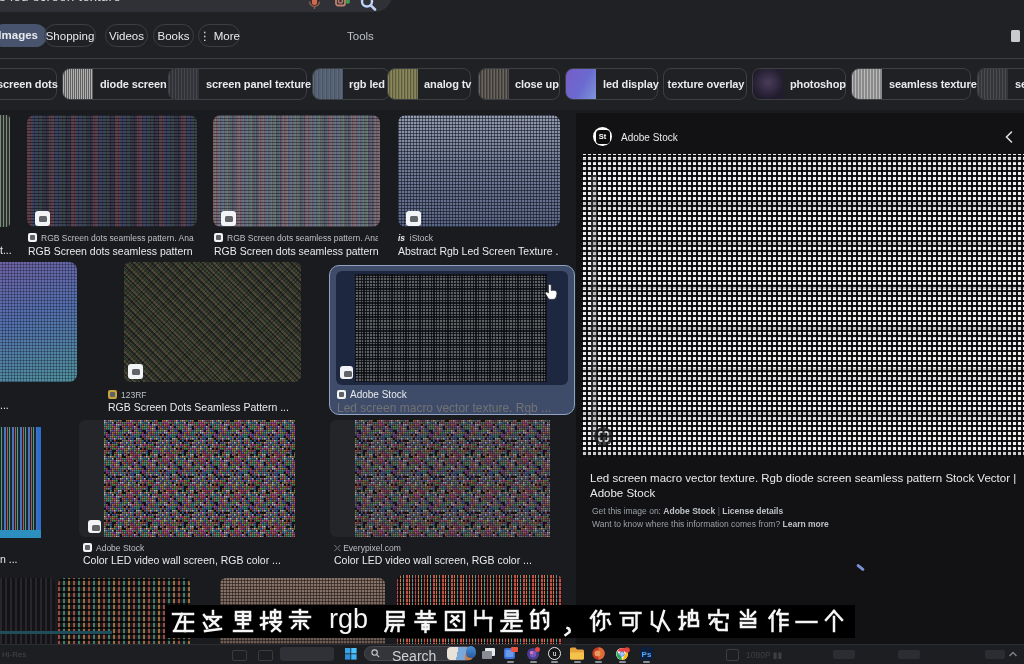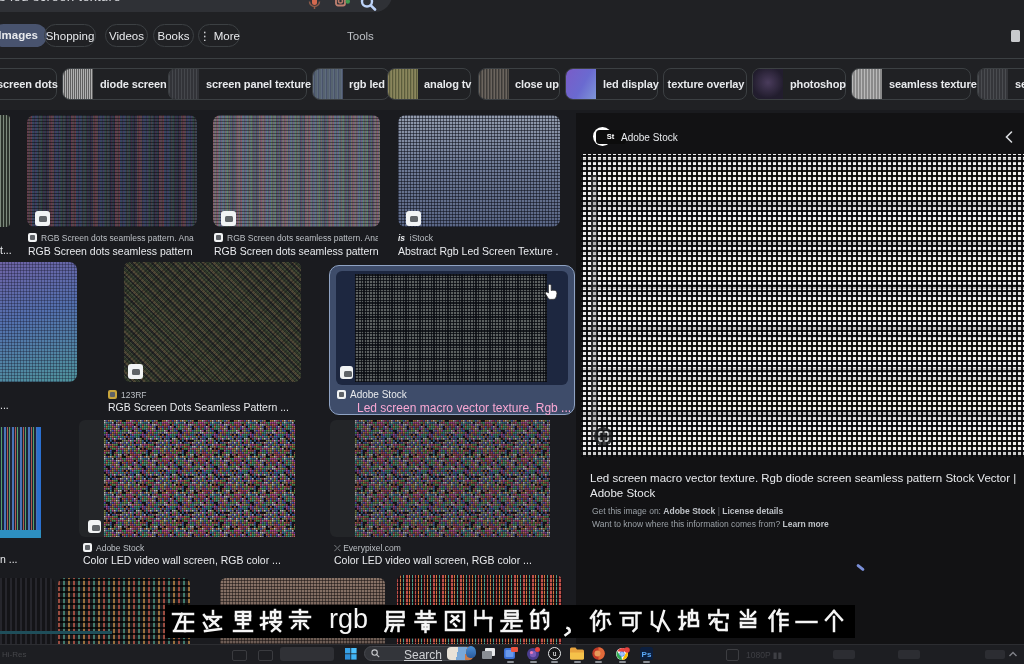--- a/index.html
+++ b/index.html
@@ -140,21 +140,21 @@
 <div class="cap2" style="left:108px;top:401px;width:190px;">RGB Screen Dots Seamless Pattern ...</div>
 
 <div class="abs" style="left:329px;top:265px;width:246px;height:150px;border-radius:10px;background:#3e4c6a;border:1.5px solid #8fa3c4;box-sizing:border-box;"></div>
 <div class="abs" style="left:336px;top:271px;width:232px;height:114px;border-radius:6px;background:#1d2740;"></div>
 <div class="abs" style="left:355px;top:274px;width:192px;height:108px;
   background:
    repeating-linear-gradient(0deg,rgba(8,10,16,.8) 0 1.2px,transparent 1.2px 2.8px),
    repeating-linear-gradient(90deg,rgba(8,10,16,.8) 0 1.2px,transparent 1.2px 2.8px),#5c6060;"></div>
 <div class="badge" style="left:340px;top:366px;width:13px;height:13px;"></div>
 <div class="cap1" style="left:337px;top:389px;width:230px;font-size:10px;color:#e8eaed;"><span class="fav"></span>Adobe Stock</div>
-<div class="cap2" style="left:357px;top:401px;width:230px;font-size:12px;color:#f9a8d4;">Led screen macro vector texture. Rgb ...</div>
+<div class="cap2" style="left:337px;top:401px;width:230px;font-size:12px;color:#737373;">Led screen macro vector texture. Rgb ...</div>
 
 <div class="abs" style="left:544px;top:283px;width:15px;height:18px;">
  <svg width="15" height="18" viewBox="0 0 15 18">
   <path d="M5.8 1.2c.8 0 1.4.6 1.4 1.4v4.9l1.2-.2c2.7-.5 4.6.7 4.6 2.9 0 .1-.3 3.4-1.2 4.8-.6.9-1.5 1.4-2.7 1.4H6.2c-.8 0-1.5-.4-1.9-1L1.6 11c-.4-.6-.3-1.5.4-1.9.6-.4 1.3-.2 1.7.2l.7.8V2.6c0-.8.6-1.4 1.4-1.4z" fill="#fff" stroke="#2a2a2a" stroke-width=".8"></path>
  </svg></div>
 
 <div class="thumb" style="left:-4px;top:427px;width:45px;height:111px;border-radius:0 4px 4px 0;
   background:repeating-linear-gradient(90deg,#4a74b8 0 2px,#1c2438 2px 3px,#b05a50 3px 4px,#1c2438 4px 5px,#55a06a 5px 6px,#1c2438 6px 8px);"></div>
 <div class="abs" style="left:37px;top:427px;width:4px;height:111px;background:#2a6fd0;"></div>
 <div class="abs" style="left:-4px;top:530px;width:45px;height:8px;background:#2d8fc0;"></div>
@@ -480,21 +480,21 @@
    repeating-linear-gradient(90deg,rgba(20,15,15,.5) 0 1px,transparent 1px 3px),
    linear-gradient(180deg,#8a7468 0%,#6a5a52 100%);"></div>
 <div class="thumb" style="left:397px;top:575px;width:165px;height:72px;border-radius:6px 6px 0 0;
   background:
    repeating-linear-gradient(0deg,rgba(10,5,8,.6) 0 1px,transparent 1px 4px),
    repeating-linear-gradient(90deg,#c0504a 0 1.5px,#201014 1.5px 3px,#d07a3a 3px 4.5px,#1a1016 4.5px 6px,#4aa08a 6px 7px,#201014 7px 9px);"></div>
 
 <div class="abs" style="left:576px;top:113px;width:448px;height:551px;background:#121214;"></div>
 
 <div class="abs" style="left:593px;top:127px;width:19px;height:19px;border-radius:50%;background:#fff;"></div>
-<div class="abs" style="left:595.5px;top:129.5px;width:30px;height:14px;border-radius:3.5px;background:#0c0c0c;color:#fff;font-size:7.5px;font-weight:bold;line-height:14px;text-align:center;">St</div>
+<div class="abs" style="left:595.5px;top:129.5px;width:14px;height:14px;border-radius:3.5px;background:#0c0c0c;color:#fff;font-size:7.5px;font-weight:bold;line-height:14px;text-align:center;">St</div>
 <div class="abs" style="left:621px;top:132px;font-size:10px;color:#e8eaed;">Adobe Stock</div>
 <svg class="abs" style="left:1003px;top:130px;" width="12" height="14" viewBox="0 0 12 14">
   <path d="M8.5 2 L3.5 7 L8.5 12" fill="none" stroke="#dadce0" stroke-width="1.6" stroke-linecap="round"></path>
 </svg>
 
 <div class="abs" style="left:581px;top:154px;width:443px;height:303px;
   background:
    repeating-linear-gradient(0deg,rgba(0,0,0,.15) 0 5px,rgba(0,0,0,0) 5px 35px,rgba(0,0,0,.08) 35px 40px,rgba(0,0,0,0) 40px 42px),
    repeating-linear-gradient(0deg,rgba(6,6,8,.92) 0 2.4px,rgba(6,6,8,0) 2.4px 5px),
    repeating-linear-gradient(90deg,rgba(6,6,8,.92) 0 2.4px,rgba(6,6,8,0) 2.4px 5px),
@@ -688,21 +688,21 @@
       <rect x="6.2" y="0" width="5.4" height="5.4" fill="#4cc2ff"></rect>
   <rect x="0" y="6.2" width="5.4" height="5.4" fill="#2e8fd8"></rect>
       <rect x="6.2" y="6.2" width="5.4" height="5.4" fill="#40b4f4"></rect>
 </svg>
 
 <div class="abs" style="left:364px;top:646px;width:110px;height:15px;border-radius:8px;background:#33353a;border:1px solid #47494f;box-sizing:border-box;z-index:6;"></div>
 <svg class="abs" style="left:371px;top:649px;z-index:7;" width="9" height="9" viewBox="0 0 9 9">
   <circle cx="3.6" cy="3.6" r="2.7" fill="none" stroke="#c8cacd" stroke-width="1.1"></circle>
   <line x1="5.7" y1="5.7" x2="8.2" y2="8.2" stroke="#c8cacd" stroke-width="1.1"></line>
 </svg>
-<div class="abs" style="left:404px;top:648px;font-size:12px;color:#cfd1d4;z-index:7;text-decoration:underline;">Search</div>
+<div class="abs" style="left:392px;top:648px;font-size:14px;color:#cfd1d4;z-index:7;">Search</div>
 <div class="abs" style="left:447px;top:647px;width:26px;height:13px;border-radius:4px;z-index:7;background:linear-gradient(100deg,#e8e2d8 0 40%,#7aa8d8 40% 70%,#c87a4a 70%);"></div>
 <div class="abs" style="left:466px;top:646px;width:10px;height:12px;border-radius:50% 50% 40% 40%;z-index:8;background:linear-gradient(180deg,#4a90d8,#2a5a9a);"></div>
 
 <svg class="abs" style="left:482px;top:648px;z-index:6;" width="14" height="12" viewBox="0 0 14 12">
   <rect x="3" y="0" width="10" height="8" rx="1" fill="#e8eaec"></rect>
   <rect x="0" y="3" width="10" height="8" rx="1" fill="#8a8e94"></rect>
 </svg>
 <svg class="abs" style="left:504px;top:647px;z-index:6;" width="14" height="14" viewBox="0 0 14 14">
   <rect x="0" y="1" width="11" height="11" rx="2" fill="#3b6fd4"></rect>
   <rect x="1.5" y="3" width="8" height="7" rx="1" fill="#6a9aec"></rect>

